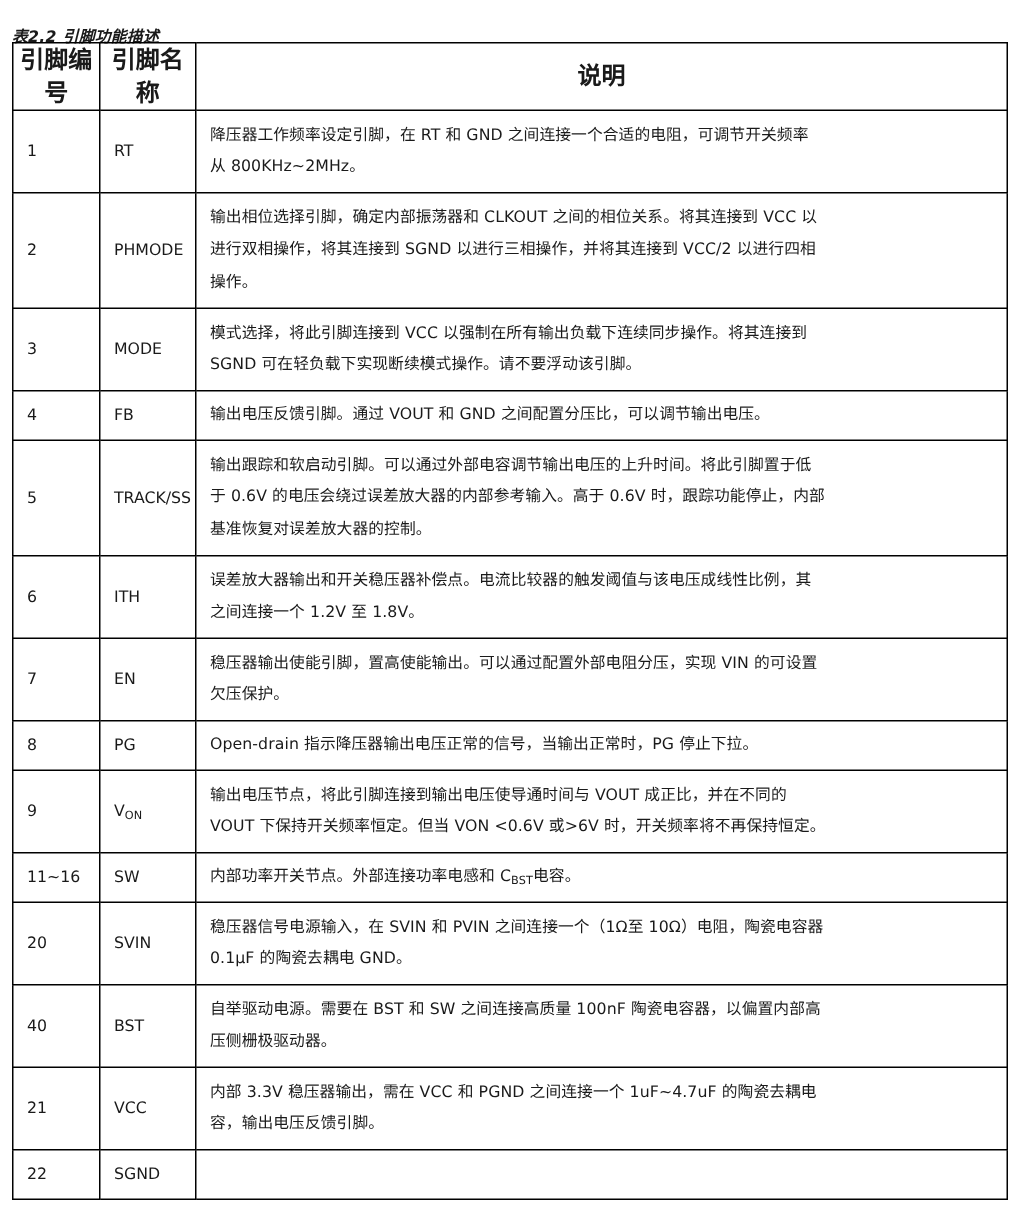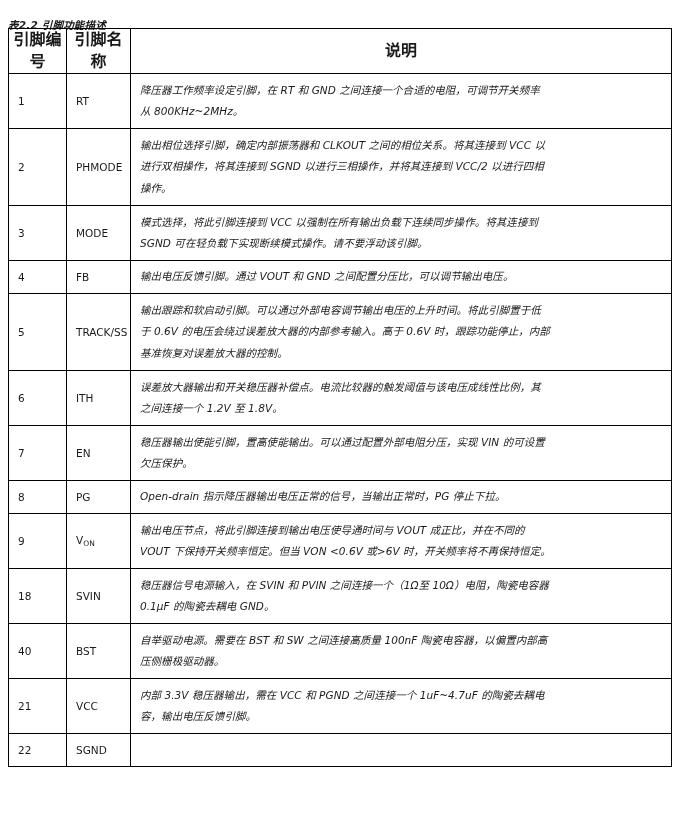--- a/index.html
+++ b/index.html
@@ -69,21 +69,21 @@
   }
   td.num   { padding-left: 9px; }
   td.name  { padding-left: 9px; }
   td.desc {
     text-align: left;
     padding: 3px 8px 3px 9px;
     line-height: 21.5px;
     letter-spacing: 0.05px;
     word-break: break-word;
   }
-  td.desc .ln { display: block; white-space: nowrap; font-style: italic; }
+  td.desc .ln { display: block; white-space: nowrap; }
   sub {
     font-size: 7.5px;
     vertical-align: baseline;
     position: relative;
     top: 2px;
     letter-spacing: 0.1px;
     text-align: center;
   }
   
   tr.h1 td { height: 26px; }
@@ -176,22 +176,29 @@
           </td>
         </tr>
         <tr class="h2">
           <td class="num">9</td>
           <td class="name">V<sub>ON</sub></td>
           <td class="desc">
             <span class="ln">输出电压节点，将此引脚连接到输出电压使导通时间与 VOUT 成正比，并在不同的</span>
             <span class="ln">VOUT 下保持开关频率恒定。但当 VON &lt;0.6V 或&gt;6V 时，开关频率将不再保持恒定。</span>
           </td>
         </tr>
-        <tr class="h2">
-          <td class="num">18</td>
+        <tr class="h1">
+          <td class="num">11~16</td>
+          <td class="name">SW</td>
+          <td class="desc">
+            <span class="ln">内部功率开关节点。外部连接功率电感和 C<sub>BST</sub>电容。</span>
+          </td>
+        </tr>
+        <tr class="h2">
+          <td class="num">20</td>
           <td class="name">SVIN</td>
           <td class="desc">
             <span class="ln">稳压器信号电源输入，在 SVIN 和 PVIN 之间连接一个（1Ω至 10Ω）电阻，陶瓷电容器</span>
             <span class="ln">0.1μF 的陶瓷去耦电 GND。</span>
           </td>
         </tr>
         <tr class="h2">
           <td class="num">40</td>
           <td class="name">BST</td>
           <td class="desc">

